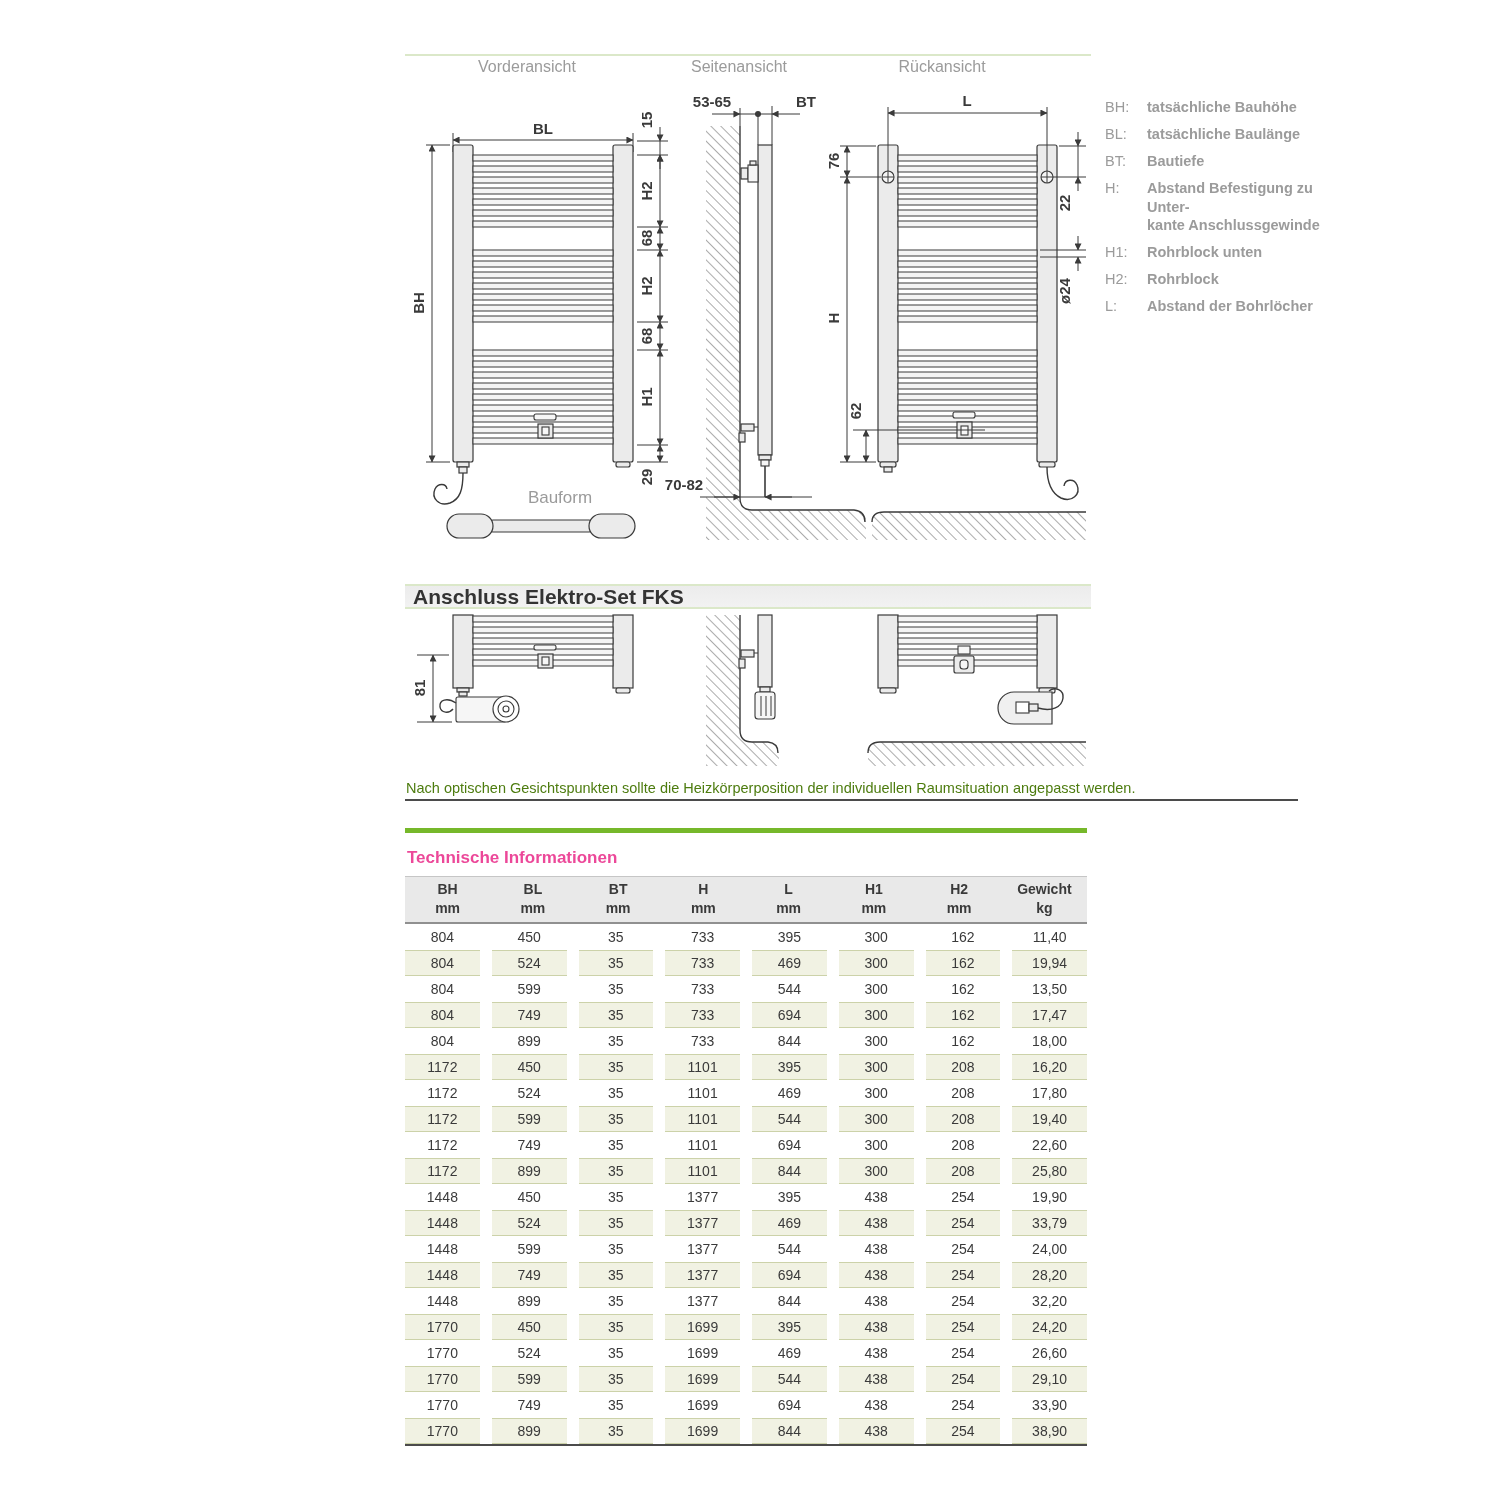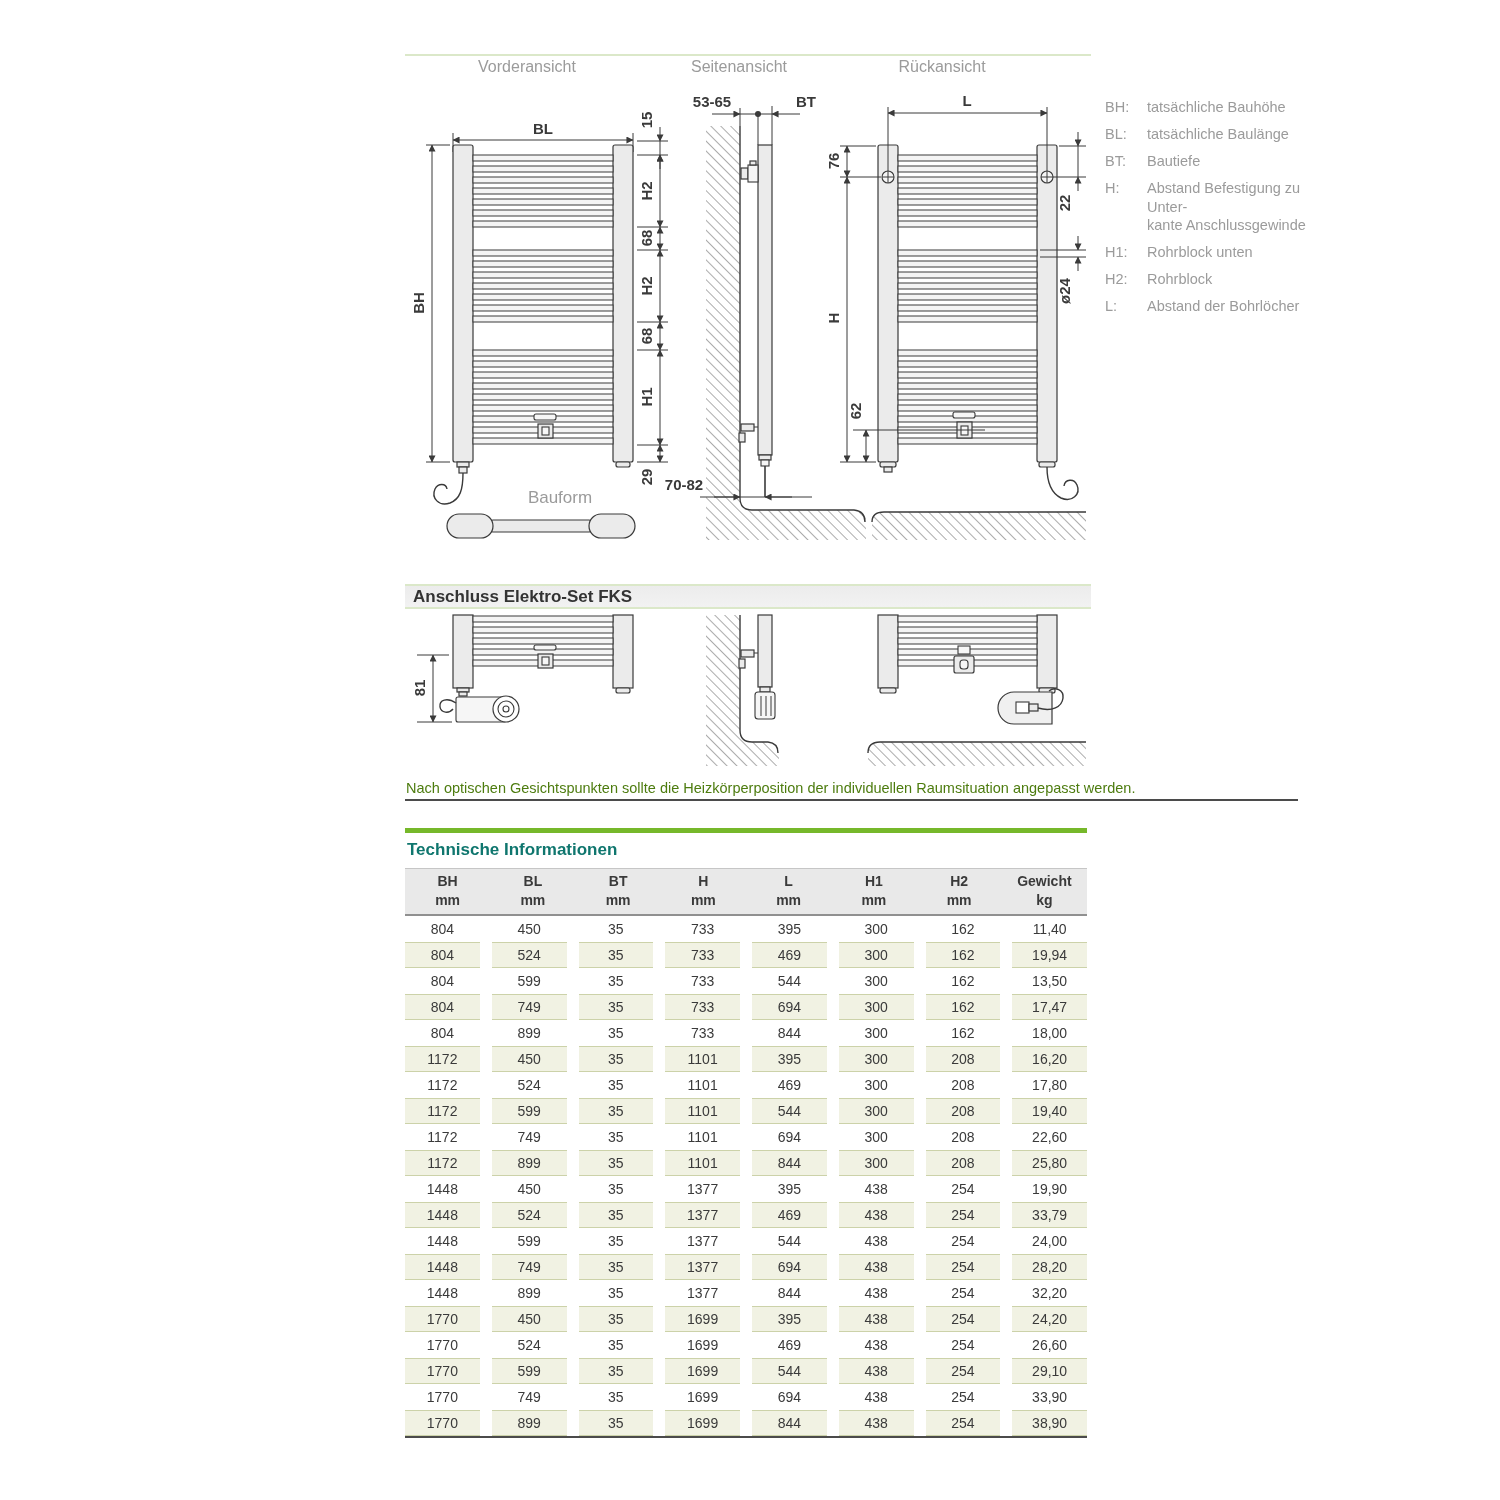--- a/index.html
+++ b/index.html
@@ -2,37 +2,37 @@
 <html><head>
 <meta charset="utf-8">
 <style>
   html,body{margin:0;padding:0;background:#fff;font-family:"Liberation Sans",sans-serif;}
   .page{position:relative;width:1500px;height:1500px;background:#fff;overflow:hidden;}
   .topline{position:absolute;left:405px;top:54px;width:686px;height:2px;background:#dbe8c9;}
   .view-title{position:absolute;top:58px;transform:translateX(-50%);font-size:16px;color:#9b9b9b;white-space:nowrap;}
   .legend{position:absolute;left:1105px;top:98px;width:215px;}
   .lg-item{display:flex;margin-bottom:9px;color:#9b9b9b;font-size:14.5px;line-height:1.25;gap:8px;}
   .lg-key{width:34px;flex:none;}
-  .lg-text{white-space:pre-line;}
+  .lg-text{white-space:pre-line;font-weight:bold;}
   svg.drawing{position:absolute;left:405px;top:45px;}
   svg.drawing2{position:absolute;left:405px;top:612px;}
   svg text{font-size:15px;font-weight:bold;fill:#3a3a3a;font-family:"Liberation Sans",sans-serif;}
   svg text.soft{font-weight:normal;fill:#9b9b9b;font-size:17px;}
   svg .thin{stroke:#3a3a3a;stroke-width:1;}
   svg .dim{stroke:#3a3a3a;stroke-width:1;}
   svg .edge{stroke:#3a3a3a;stroke-width:1.4;fill:none;}
   svg .part{fill:#ebebeb;stroke:#3a3a3a;stroke-width:1.2;}
   svg .part2{fill:#f6f6f6;stroke:#3a3a3a;stroke-width:1.1;}
   svg .cable{fill:none;stroke:#3a3a3a;stroke-width:1.4;}
-  .anschluss-band{position:absolute;left:405px;top:584px;width:678px;height:21px;background:linear-gradient(#ececec,#f2f2f2);border-top:2px solid #dbe8c9;border-bottom:2px solid #dbe8c9;font-weight:bold;font-size:17px;color:#333;line-height:21px;padding-left:8px;}
+  .anschluss-band{position:absolute;left:405px;top:584px;width:678px;height:21px;background:linear-gradient(#ececec,#f2f2f2);border-top:2px solid #dbe8c9;border-bottom:2px solid #dbe8c9;font-weight:bold;font-size:21px;color:#333;line-height:21px;padding-left:8px;}
   .note{position:absolute;left:406px;top:780px;font-size:14.5px;color:#4d7c0f;}
   .darkline{position:absolute;left:405px;top:799px;width:893px;height:2px;background:#4b4b4b;}
   .table-wrap{position:absolute;left:405px;top:828px;width:682px;}
   .green-bar{height:5px;background:#76b82a;}
-  .t-title{font-size:17px;font-weight:bold;color:#0f766e;margin:7px 0 8px 2px;}
+  .t-title{font-size:17px;font-weight:bold;color:#ec4899;margin:15px 0 8px 2px;}
   .t-head{display:flex;background:#e9e9e9;border-top:1px solid #c6c6c6;border-bottom:2px solid #909090;padding:3px 0 4px;}
   .t-hcol{flex:1;text-align:center;font-weight:bold;font-size:14px;color:#3a3a3a;line-height:1.35;}
   .t-hcol span{display:block;}
   .t-body{border-bottom:2px solid #4b4b4b;}
   .t-row{display:flex;height:26px;text-align:center;}
   .t-cell{flex:1;margin-right:12px;display:flex;align-items:center;justify-content:center;font-size:14px;color:#3a3a3a;border-top:1px solid transparent;border-bottom:1px solid transparent;}
   .t-cell:last-child{margin-right:0;}
   .t-row.alt .t-cell{background:#f1f2e3;border-color:#ccd2a9;}
 </style>
 </head>

